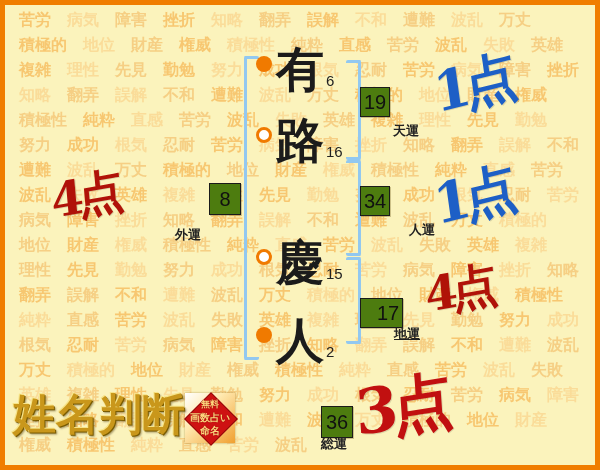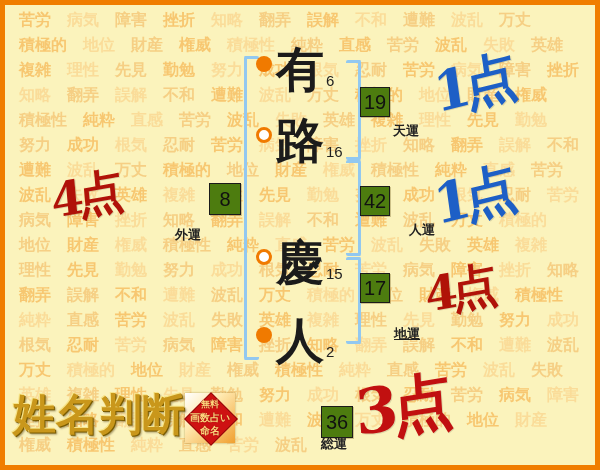--- a/index.html
+++ b/index.html
@@ -41,21 +41,21 @@
   #br-chi{top:252px;height:81px;}
   
   .fbox{
     position:absolute;width:28px;height:28px;background:#4d7c0f;
     border:1.5px solid #1a1a1a;display:flex;align-items:center;justify-content:center;
     font-size:20px;color:#111;z-index:2;box-shadow:1px 1px 0 rgba(120,100,40,.35);
   }
   .flabel{position:absolute;font-size:13px;font-weight:bold;color:#222;z-index:2;margin-top:28px;}
   #box-ten{left:355px;top:82px;}   #lab-ten{left:388px;top:89px;}
   #box-jin{left:355px;top:181px;}  #lab-jin{left:404px;top:188px;}
-  #box-chi{left:355px;top:268px;}  #lab-chi{left:389px;top:292px;text-decoration:underline;}
+  #box-chi{left:355px;top:293px;padding-left:13px;}  #lab-chi{left:389px;top:292px;text-decoration:underline;}
   #box-gai{left:204px;top:178px;width:30px;height:30px;} #lab-gai{left:170px;top:193px;}
   #box-sou{left:280px;top:401px;width:30px;height:30px;margin-left:36px;} #lab-sou{left:316px;top:402px;}
   
   .score{
     position:absolute;z-index:3;font-family:"DejaVu Serif","Liberation Serif",serif;
     font-weight:bold;letter-spacing:-6px;white-space:nowrap;
     text-shadow:1px 1px 0 rgba(0,0,0,.12);
   }
   #score-ten{left:428px;top:44px;font-size:54px;transform:rotate(-14deg) skewX(-6deg);}
   #score-jin{left:428px;top:156px;font-size:54px;transform:rotate(-14deg) skewX(-6deg);}
@@ -120,21 +120,21 @@
   </div>
   <div class="nchar" style="top:310px">
     <span class="bullet filled"></span>
     <span class="kanji">人</span>
     <span class="strokes">2</span>
   </div>
 
   <div id="box-ten" class="fbox">19</div>
   <div id="lab-ten" class="flabel">天運</div>
 
-  <div id="box-jin" class="fbox">42</div>
+  <div id="box-jin" class="fbox">34</div>
   <div id="lab-jin" class="flabel">人運</div>
 
   <div id="box-chi" class="fbox">17</div>
   <div id="lab-chi" class="flabel">地運</div>
 
   <div id="lab-gai" class="flabel">外運</div>
   <div id="box-gai" class="fbox">8</div>
 
   <div id="box-sou" class="fbox">36</div>
   <div id="lab-sou" class="flabel">総運</div>

